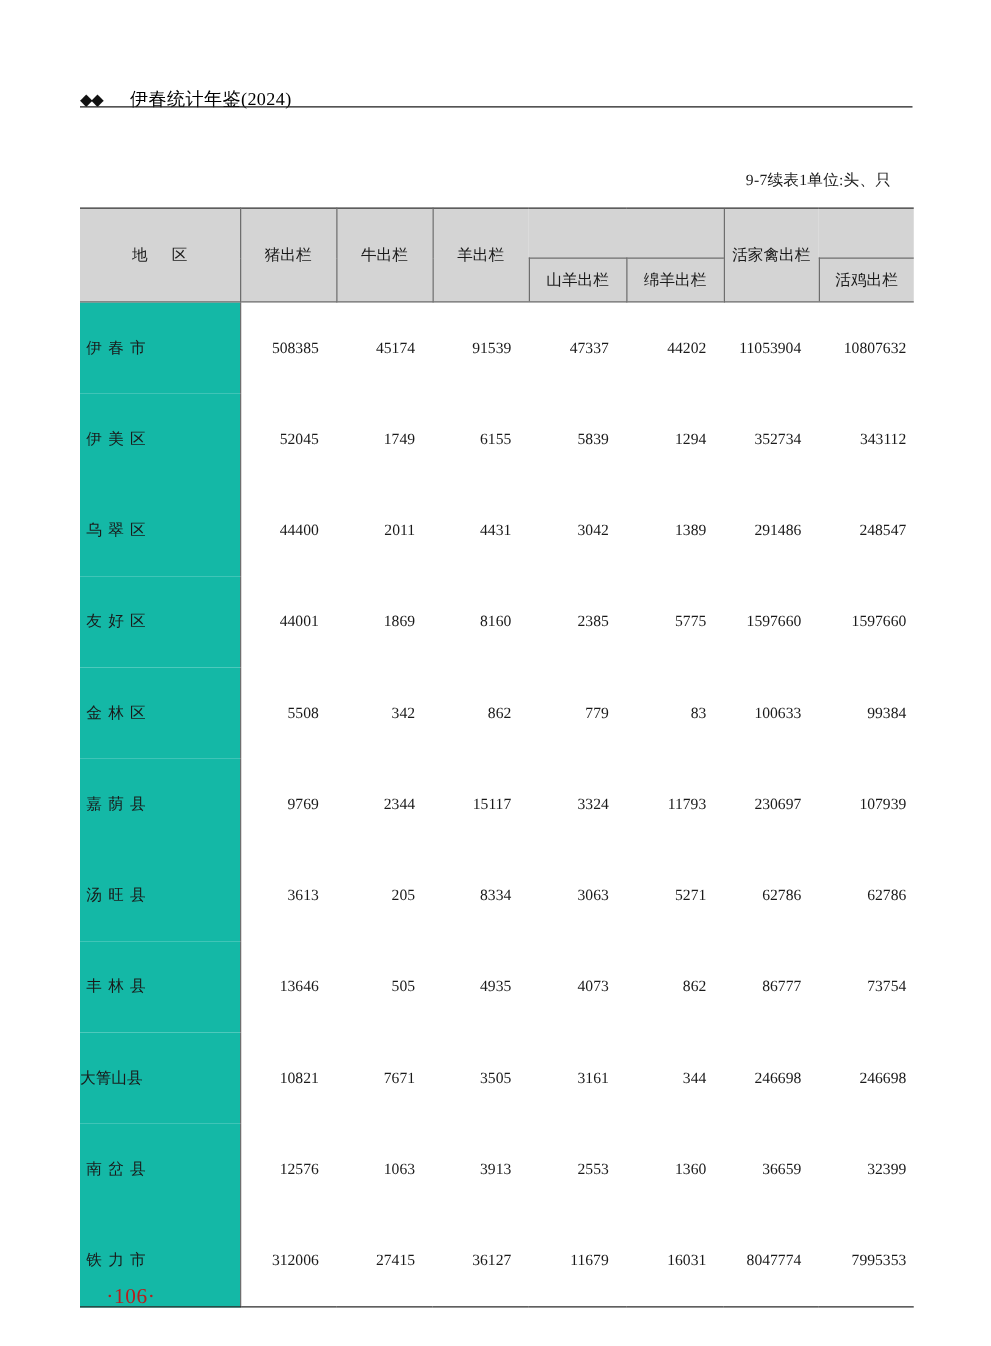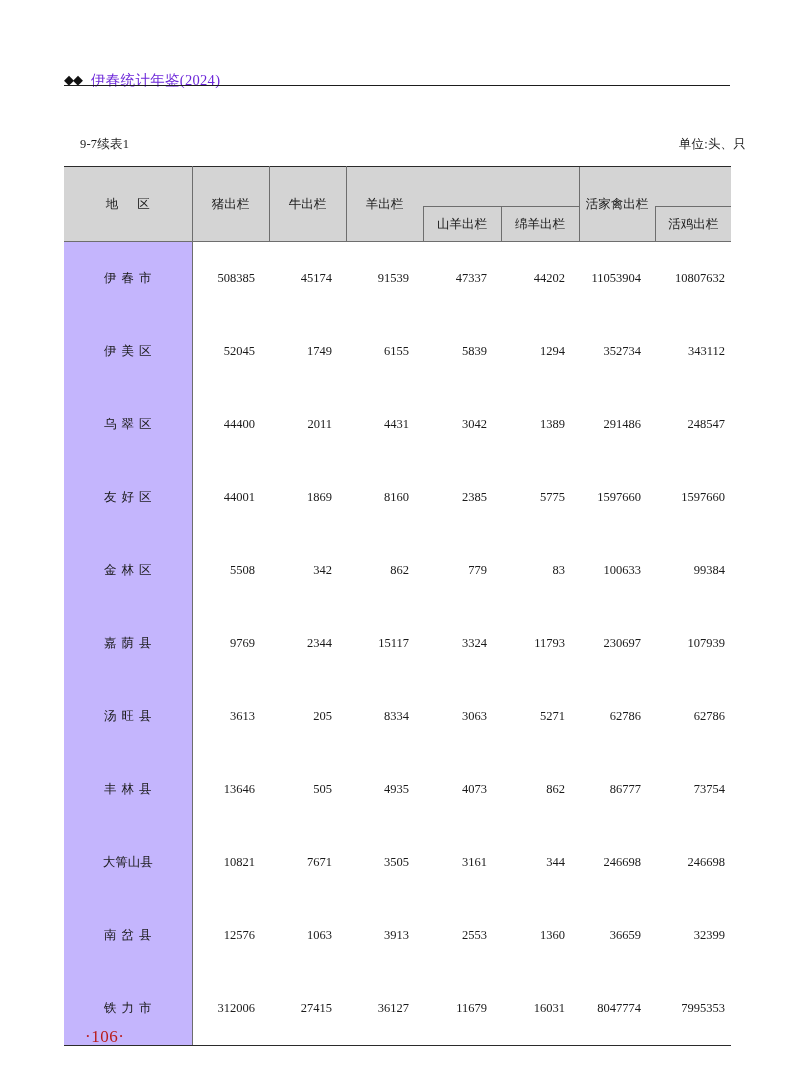--- a/index.html
+++ b/index.html
@@ -29,43 +29,43 @@
   .runhead .diamonds {
     font-size: 13px;
     line-height: 1;
     letter-spacing: -1px;
     color: #111111;
     margin-bottom: 2px;
   }
   .runhead .runtitle {
     font-size: 14.5px;
     line-height: 1;
-    color: #6d28d9;
-    margin-left: 9px;
+    color: #000000;
+    margin-left: 22px;
     margin-bottom: 1px;
     letter-spacing: 0.3px;
   }
   .runrule {
     position: absolute;
     left: 64px;
     top: 85px;
     width: 666px;
     height: 0;
     border-top: 1.6px solid #1d1d1d;
   }
 
   
   .capline {
     position: absolute;
-    left: 80px;
+    left: 47px;
     top: 136px;
     width: 666px;
     height: 18px;
     display: flex;
-    justify-content: space-between;
+    justify-content: flex-end;
     align-items: baseline;
     font-size: 12.5px;
     color: #1a1a1a;
   }
   .capline .tableno { letter-spacing: 0.2px; }
   .capline .unit { letter-spacing: 0.2px; }
 
   
   .tablewrap {
     position: absolute;
@@ -125,22 +125,21 @@
   .hdr-row2 td, .hdr-row2 th { height: 32px; }
 
   
   table.stat tbody td {
     height: 71px;
     font-size: 12.5px;
     color: #1a1a1a;
     vertical-align: middle;
   }
   td.region {
-    background: #c4b5fd;
-    text-align: center;
+    background: #14b8a6;
     border-right: 1.2px solid #6e6e6e;
     padding: 0;
   }
   td.region .rname { letter-spacing: 5px; padding-left: 5px; }
   td.region .rname.wide4 { letter-spacing: 0; padding-left: 0; }
   td.num {
     text-align: right;
     padding-right: 14px;
     background: #ffffff;
   }

